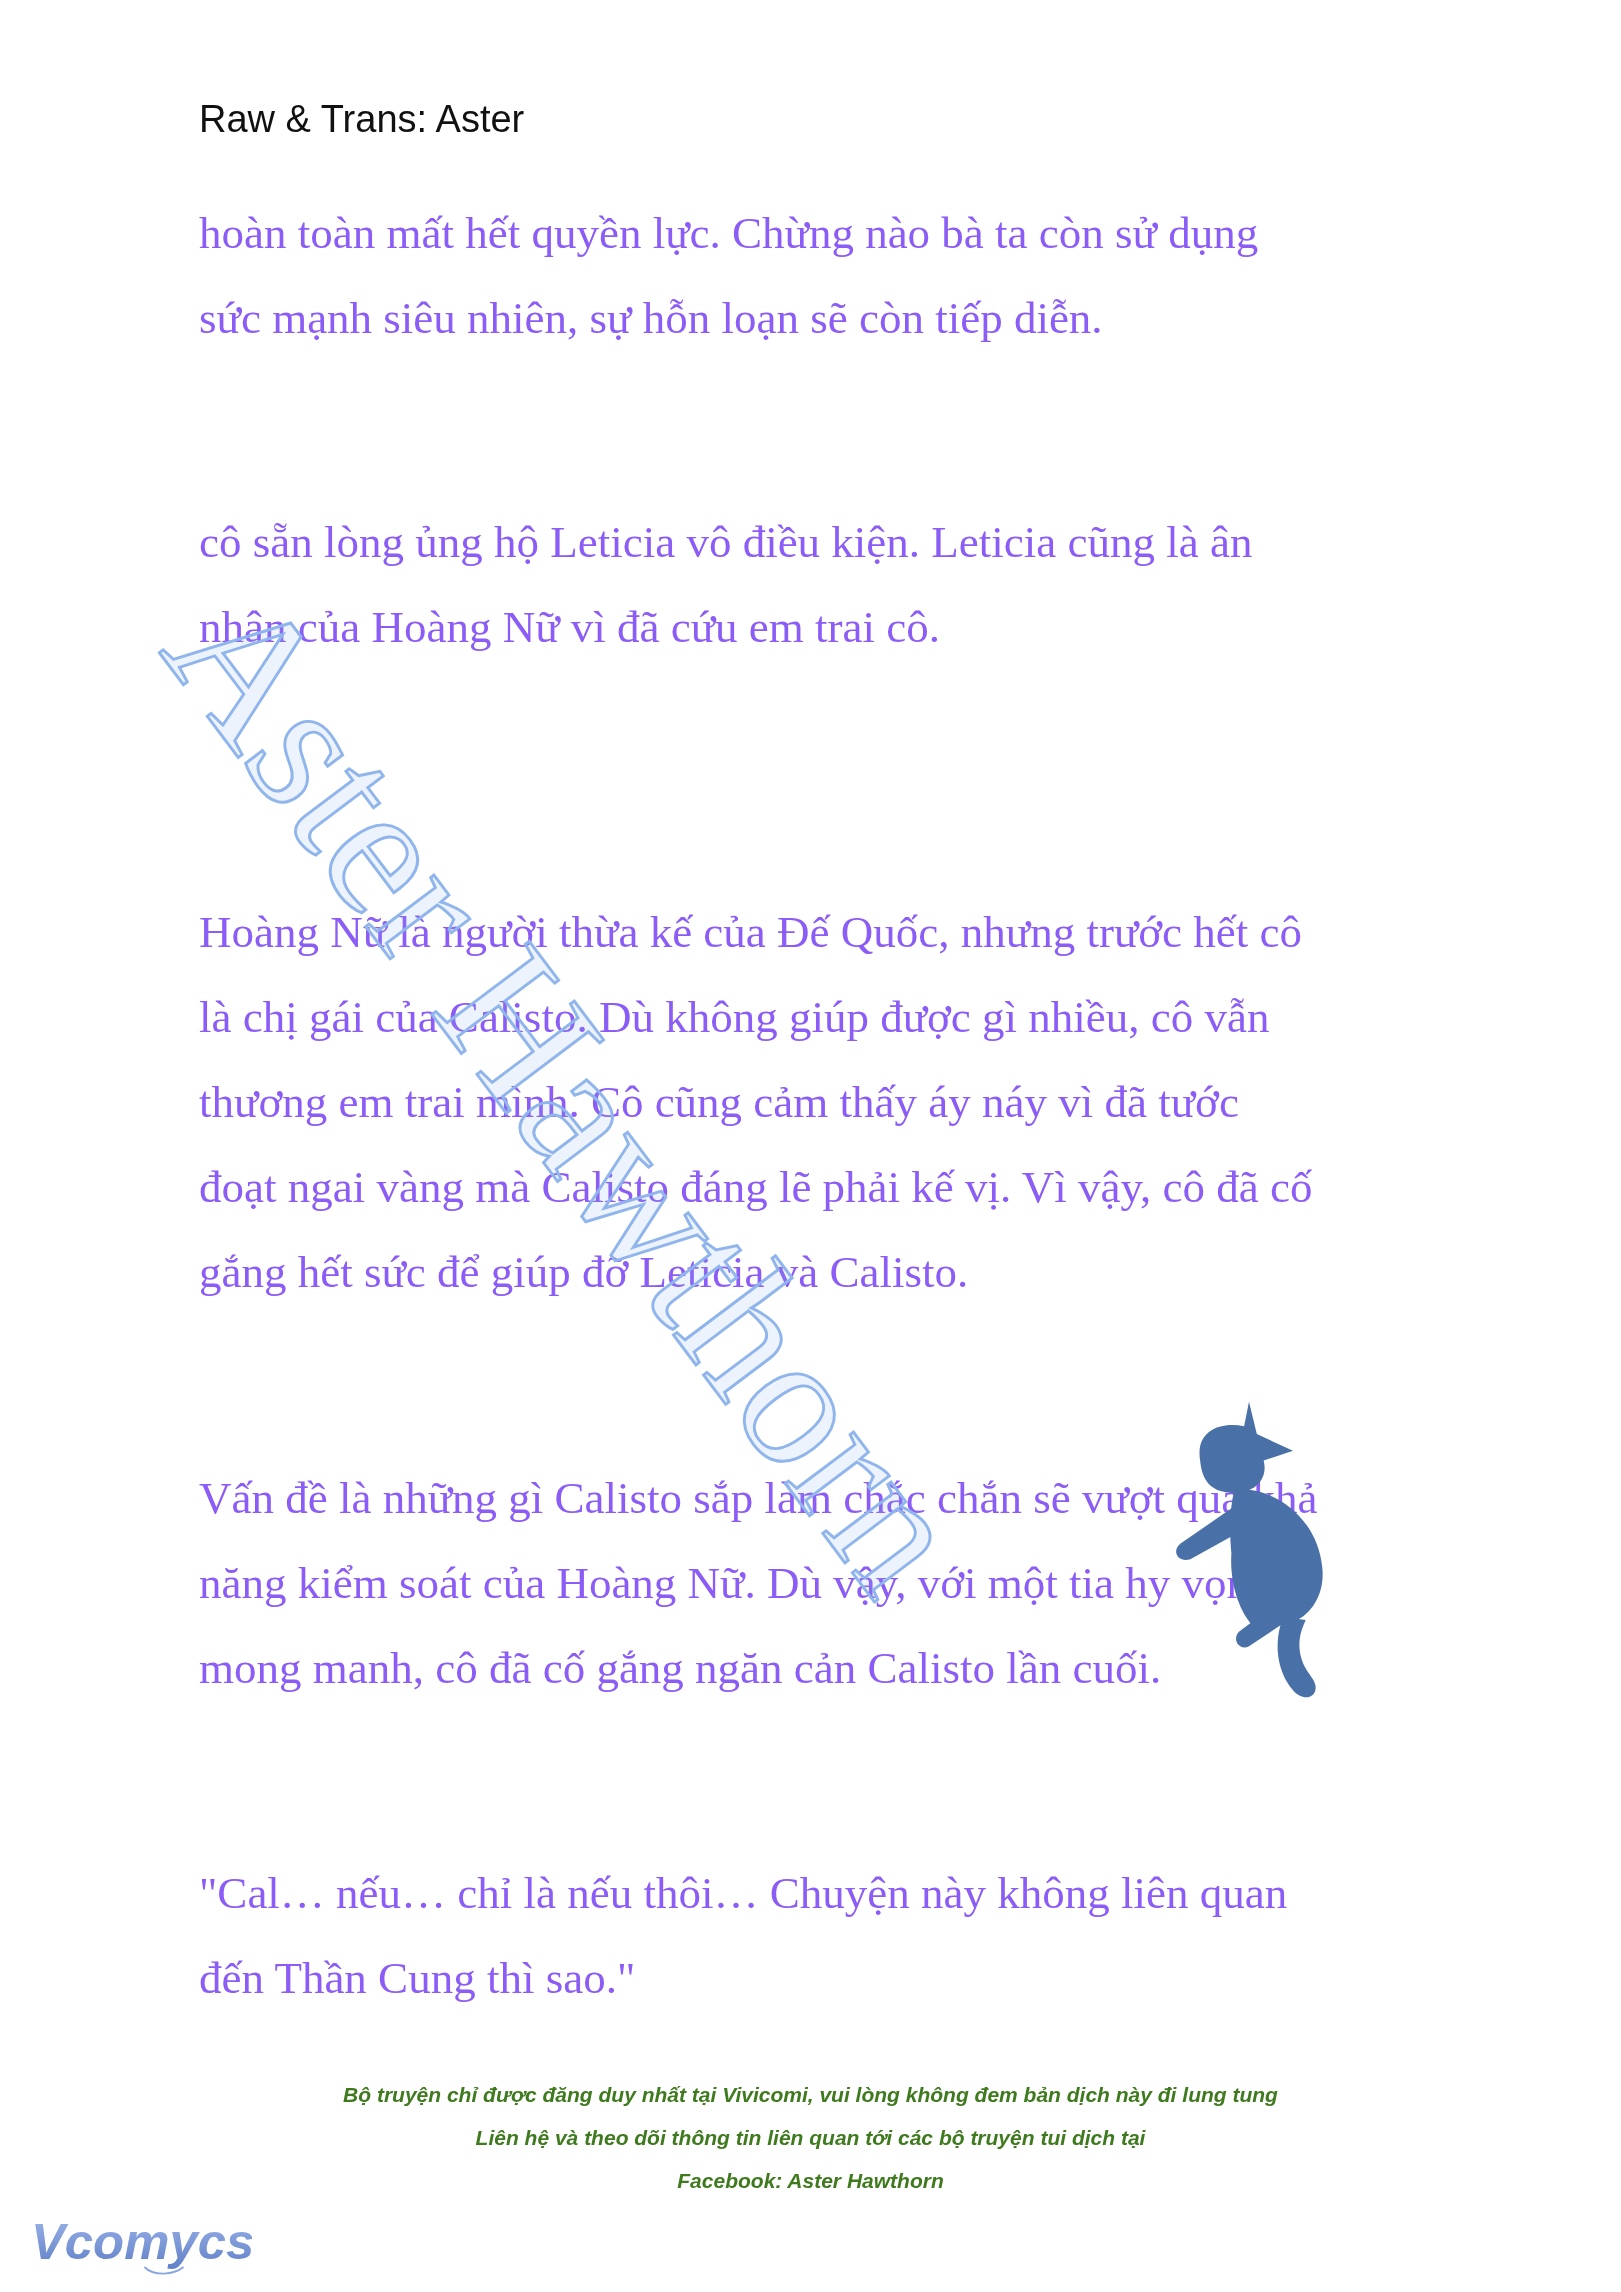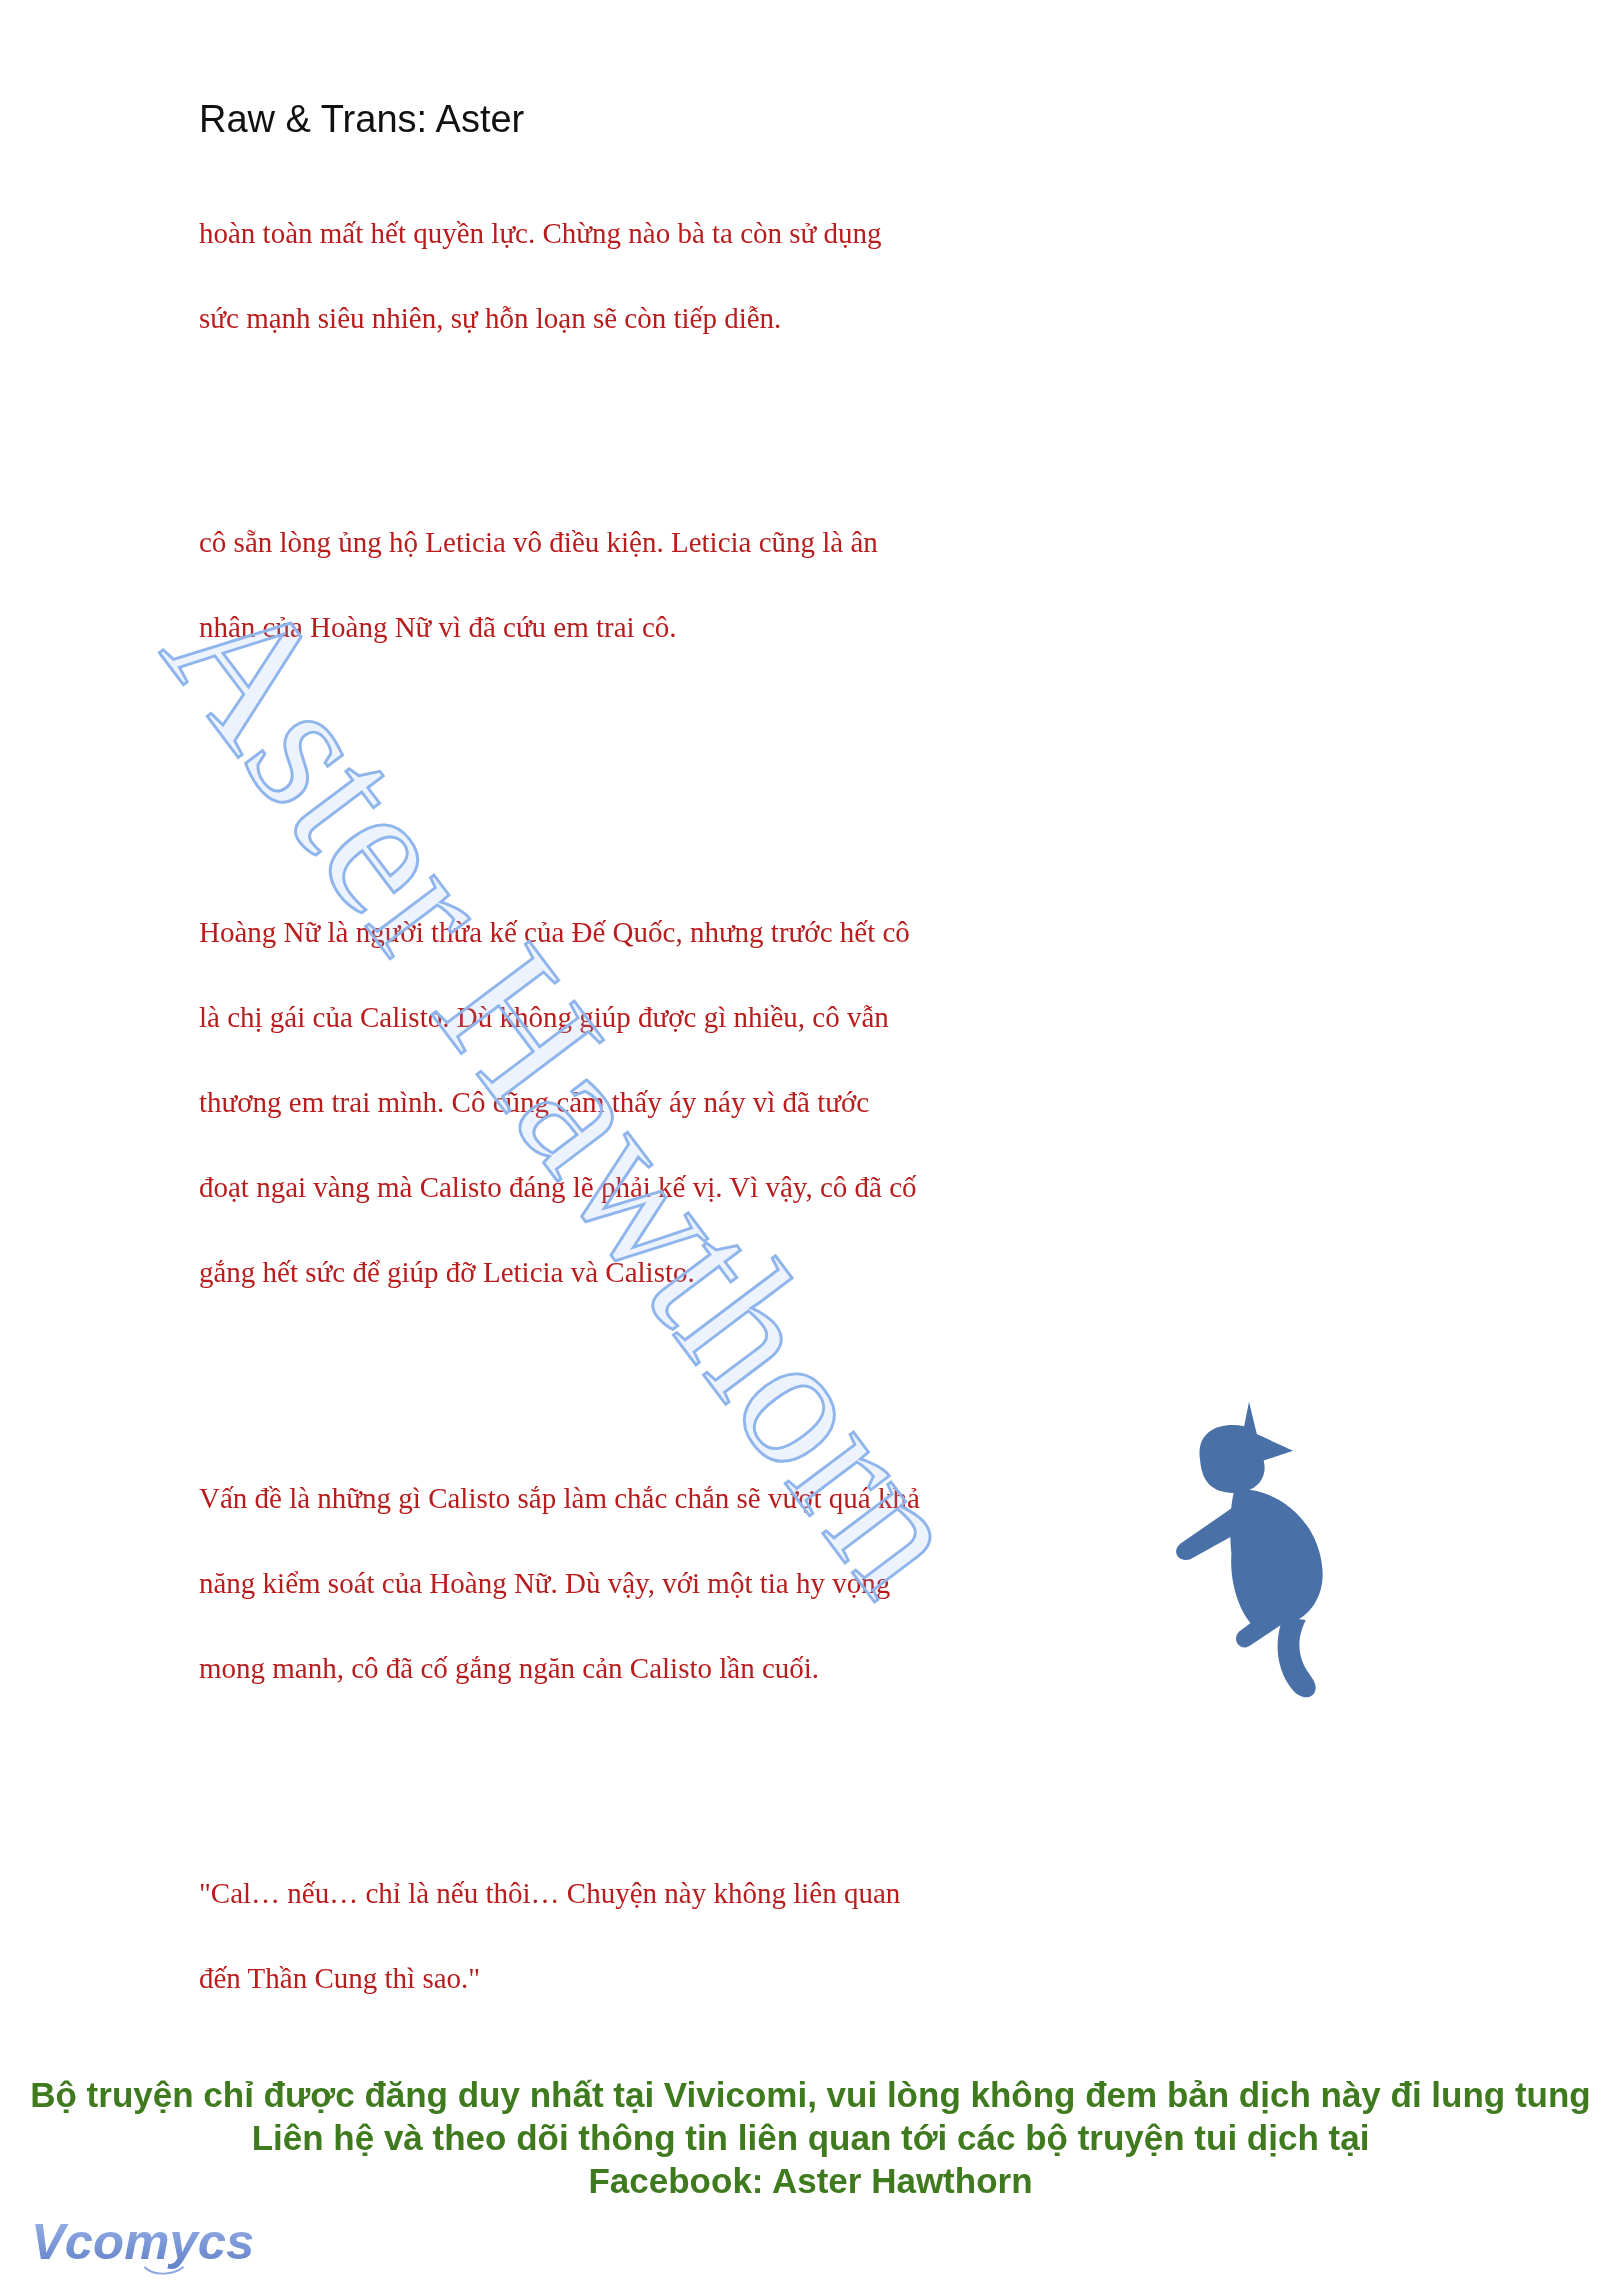--- a/index.html
+++ b/index.html
@@ -4,28 +4,28 @@
   <style>
     html, body { margin: 0; padding: 0; background: #ffffff; }
     body { width: 1621px; height: 2293px; position: relative; overflow: hidden; }
     .page { position: absolute; left: 0; top: 0; width: 1621px; height: 2293px; background: #fff; }
     .header {
       position: absolute; left: 199px; top: 98px;
       font-family: "Liberation Sans", sans-serif; font-size: 38px; color: #111;
     }
     .body-text {
       position: absolute; left: 199px; width: 1274px;
-      font-family: "Liberation Serif", serif; font-size: 29px; color: #b91c1c;
+      font-family: "Liberation Serif", serif; font-size: 45px; color: #8b5cf6;
       line-height: 85px; white-space: nowrap;
     }
     .line { display: block; height: 85px; }
     .footer {
       position: absolute; left: 0; width: 1621px; top: 2073px;
-      font-family: "Liberation Sans", sans-serif; font-weight: bold;
-      font-size: 35px; color: #3f7a1f; text-align: center; line-height: 43px;
+      font-family: "Liberation Sans", sans-serif; font-style: italic; font-weight: bold;
+      font-size: 21px; color: #3f7a1f; text-align: center; line-height: 43px;
     }
     .footer .fline { display: block; }
     .watermark {
       position: absolute; left: 235px; top: 823px;
       transform: rotate(53deg); transform-origin: left top;
       font-family: "Liberation Serif", serif; font-size: 186px;
       color: rgba(130,175,235,0.15);
       -webkit-text-stroke: 2.9px #8fb5ec;
       white-space: nowrap; pointer-events: none;
       left: 294px; top: 549px;

